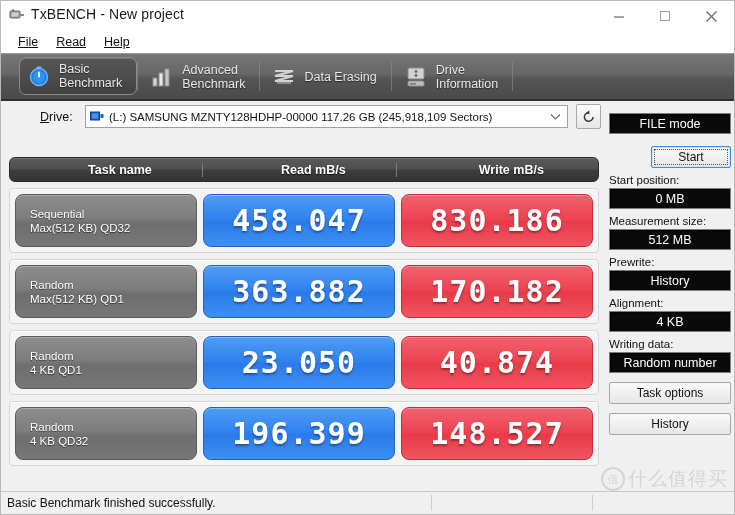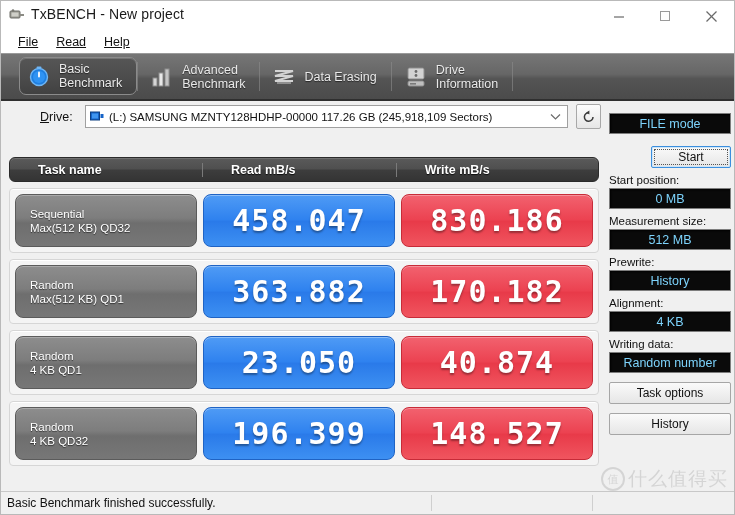--- a/index.html
+++ b/index.html
@@ -56,21 +56,21 @@
   .refresh-btn{position:absolute;left:575px;top:3px;width:25px;height:25px;
       background:linear-gradient(to bottom,#fdfdfd,#e6e6e6);border:1px solid #a8a8a8;
       box-sizing:border-box;display:flex;align-items:center;justify-content:center;border-radius:2px;}
 
   
   .results{position:absolute;left:8px;top:156px;width:590px;height:320px;}
   .hdr{height:25px;border-radius:6px;
        background:linear-gradient(to bottom,#5a5a5a 0%,#4f4f4f 48%,#3d3d3d 52%,#343434 100%);
        border:1px solid #2b2b2b;display:flex;align-items:center;box-sizing:border-box;
        box-shadow:inset 0 1px 0 rgba(255,255,255,.14);}
-  .hdr .cell{color:#fff;font-size:12.5px;font-weight:bold;
+  .hdr .cell{color:#fff;font-size:12.5px;font-weight:bold;text-align:center;
              text-shadow:0 1px 1px rgba(0,0,0,.8);position:relative;padding-left:28px;}
   .hdr .cell.c1{width:192px;}
   .hdr .cell.c2{width:193px;border-left:1px solid #7a7a7a;}
   .hdr .cell.c3{width:203px;border-left:1px solid #7a7a7a;}
 
   .rowpanel{margin-top:6px;height:65px;background:#f4f4f4;border:1px solid #d6d6d6;
             border-radius:4px;box-sizing:border-box;display:flex;align-items:center;
             padding:0 5px;gap:6px;box-shadow:inset 0 1px 0 #ffffff;}
   .pill{height:53px;border-radius:8px;box-sizing:border-box;display:flex;align-items:center;}
   .pill.task{width:182px;
@@ -86,21 +86,21 @@
   .pill.write{
      background:linear-gradient(to bottom,#f2626f 0%,#ec4251 48%,#e83a49 52%,#f0555f 100%);
      border:1px solid #c72b38;box-shadow:inset 0 1px 0 rgba(255,255,255,.3);}
   .pill.val .v{color:#ffffff;font-size:30px;font-weight:bold;letter-spacing:1px;
                font-family:"DejaVu Sans Mono","Liberation Mono",monospace;
                text-shadow:0 2px 2px rgba(0,0,0,.35);}
 
   
   .side{position:absolute;left:608px;top:112px;width:122px;}
   .lcd{height:21px;background:#0a0a0a;border:1px solid #7d7d7d;box-sizing:border-box;
-       color:#7dd3fc;font-size:12.5px;display:flex;align-items:center;justify-content:center;
+       color:#ffffff;font-size:12.5px;display:flex;align-items:center;justify-content:center;
        box-shadow:inset 1px 1px 2px rgba(0,0,0,.9);}
   .side-label{font-size:11.5px;color:#111;margin:6px 0 2px 0;}
   .btn{height:22px;background:linear-gradient(to bottom,#fafafa,#e6e6e6);
        border:1px solid #a6a6a6;box-sizing:border-box;border-radius:2px;
        font-size:12px;color:#111;display:flex;align-items:center;justify-content:center;}
   .btn.start{border:1px solid #3b8ede;box-shadow:0 0 0 1px #cfe6f7 inset;position:relative;margin-left:42px;}
   .btn.start .dots{position:absolute;left:2px;right:2px;top:2px;bottom:2px;
        border:1px dotted #555;}
   .side .gap{height:12px;}
   .side .gap-s{height:9px;}

